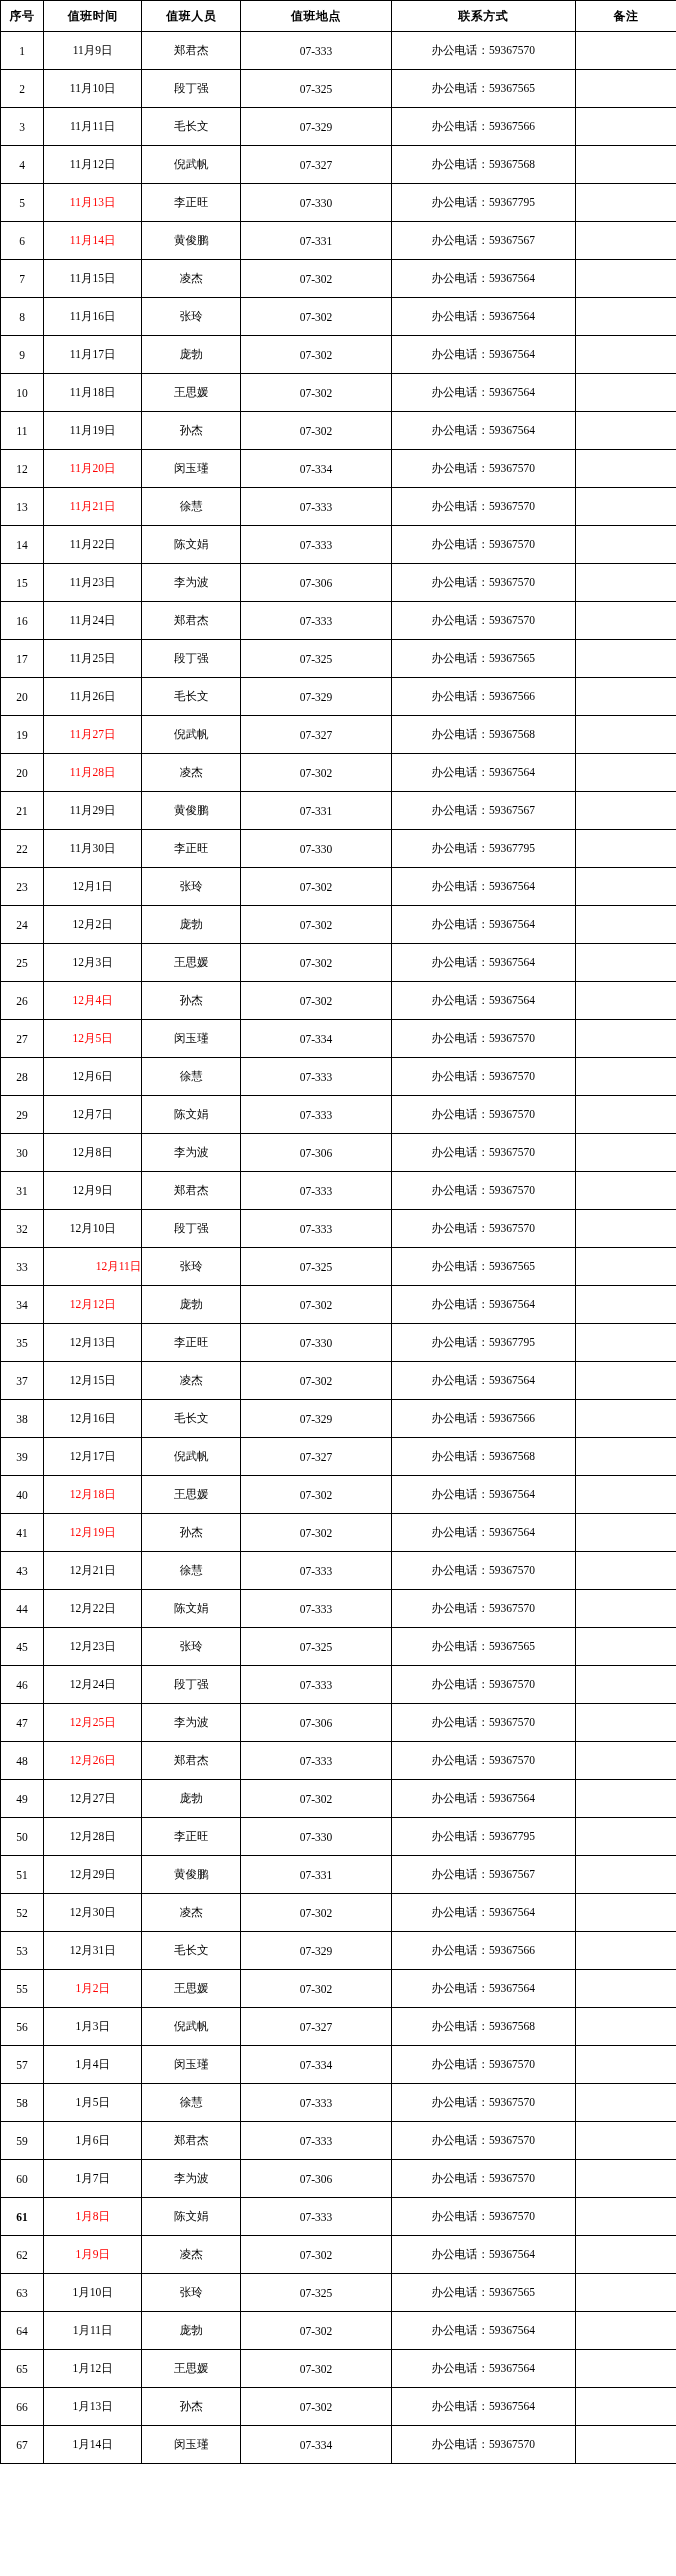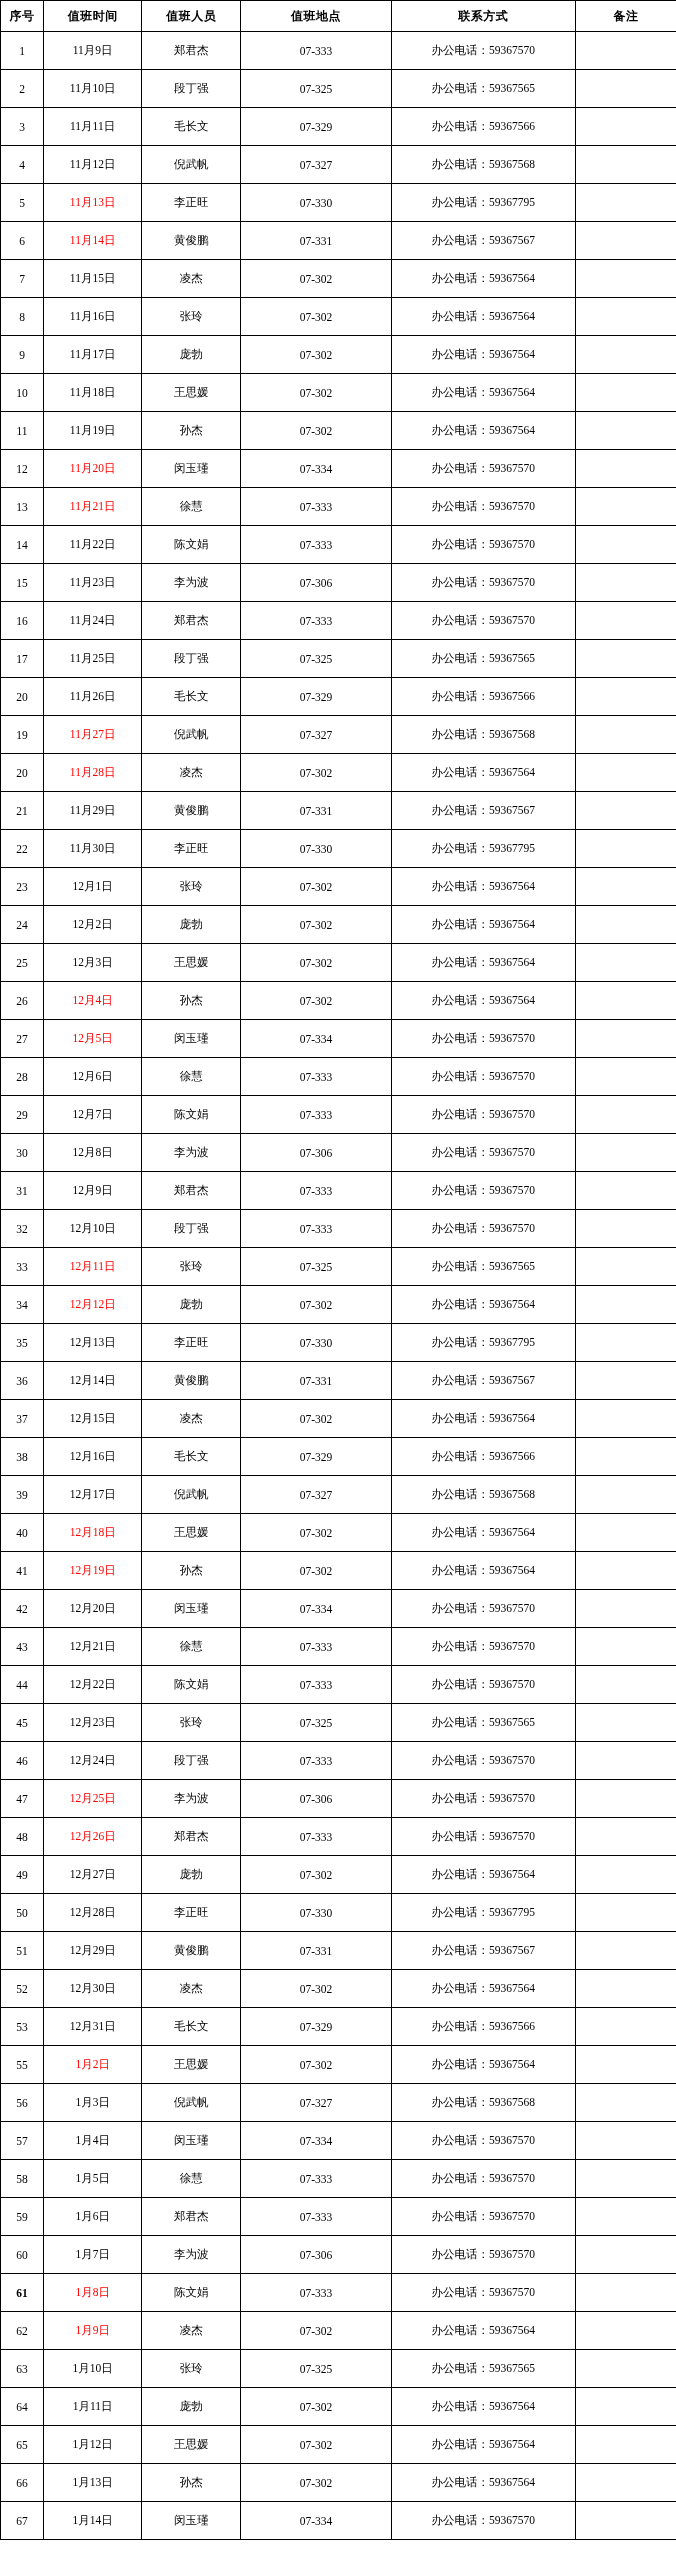--- a/index.html
+++ b/index.html
@@ -301,21 +301,21 @@
         <tr>
           <td style="color: rgb(0, 0, 0);">32</td>
           <td style="color: rgb(0, 0, 0);">12月10日</td>
           <td style="color: rgb(0, 0, 0);">段丁强</td>
           <td style="color: rgb(0, 0, 0);">07-333</td>
           <td style="color: rgb(0, 0, 0);">办公电话：59367570</td>
           <td style="color: rgb(0, 0, 0);"></td>
         </tr>
         <tr>
           <td style="color: rgb(0, 0, 0);">33</td>
-          <td style="color: rgb(255, 0, 0);">12月11日</td>
+          <td style="color: rgb(255, 0, 0); text-align: right;">12月11日</td>
           <td style="color: rgb(0, 0, 0);">张玲</td>
           <td style="color: rgb(0, 0, 0);">07-325</td>
           <td style="color: rgb(0, 0, 0);">办公电话：59367565</td>
           <td style="color: rgb(0, 0, 0);"></td>
         </tr>
         <tr>
           <td style="color: rgb(0, 0, 0);">34</td>
           <td style="color: rgb(255, 0, 0);">12月12日</td>
           <td style="color: rgb(0, 0, 0);">庞勃</td>
           <td style="color: rgb(0, 0, 0);">07-302</td>
@@ -324,28 +324,20 @@
         </tr>
         <tr>
           <td style="color: rgb(0, 0, 0);">35</td>
           <td style="color: rgb(0, 0, 0);">12月13日</td>
           <td style="color: rgb(0, 0, 0);">李正旺</td>
           <td style="color: rgb(0, 0, 0);">07-330</td>
           <td style="color: rgb(0, 0, 0);">办公电话：59367795</td>
           <td style="color: rgb(0, 0, 0);"></td>
         </tr>
         <tr>
-          <td style="color: rgb(0, 0, 0);">36</td>
-          <td style="color: rgb(0, 0, 0);">12月14日</td>
-          <td style="color: rgb(0, 0, 0);">黄俊鹏</td>
-          <td style="color: rgb(0, 0, 0);">07-331</td>
-          <td style="color: rgb(0, 0, 0);">办公电话：59367567</td>
-          <td style="color: rgb(0, 0, 0);"></td>
-        </tr>
-        <tr>
           <td style="color: rgb(0, 0, 0);">37</td>
           <td style="color: rgb(0, 0, 0);">12月15日</td>
           <td style="color: rgb(0, 0, 0);">凌杰</td>
           <td style="color: rgb(0, 0, 0);">07-302</td>
           <td style="color: rgb(0, 0, 0);">办公电话：59367564</td>
           <td style="color: rgb(0, 0, 0);"></td>
         </tr>
         <tr>
           <td style="color: rgb(0, 0, 0);">38</td>
           <td style="color: rgb(0, 0, 0);">12月16日</td>
@@ -369,28 +361,20 @@
           <td style="color: rgb(0, 0, 0);">07-302</td>
           <td style="color: rgb(0, 0, 0);">办公电话：59367564</td>
           <td style="color: rgb(0, 0, 0);"></td>
         </tr>
         <tr>
           <td style="color: rgb(0, 0, 0);">41</td>
           <td style="color: rgb(255, 0, 0);">12月19日</td>
           <td style="color: rgb(0, 0, 0);">孙杰</td>
           <td style="color: rgb(0, 0, 0);">07-302</td>
           <td style="color: rgb(0, 0, 0);">办公电话：59367564</td>
-          <td style="color: rgb(0, 0, 0);"></td>
-        </tr>
-        <tr>
-          <td style="color: rgb(0, 0, 0);">42</td>
-          <td style="color: rgb(0, 0, 0);">12月20日</td>
-          <td style="color: rgb(0, 0, 0);">闵玉瑾</td>
-          <td style="color: rgb(0, 0, 0);">07-334</td>
-          <td style="color: rgb(0, 0, 0);">办公电话：59367570</td>
           <td style="color: rgb(0, 0, 0);"></td>
         </tr>
         <tr>
           <td style="color: rgb(0, 0, 0);">43</td>
           <td style="color: rgb(0, 0, 0);">12月21日</td>
           <td style="color: rgb(0, 0, 0);">徐慧</td>
           <td style="color: rgb(0, 0, 0);">07-333</td>
           <td style="color: rgb(0, 0, 0);">办公电话：59367570</td>
           <td style="color: rgb(0, 0, 0);"></td>
         </tr>

